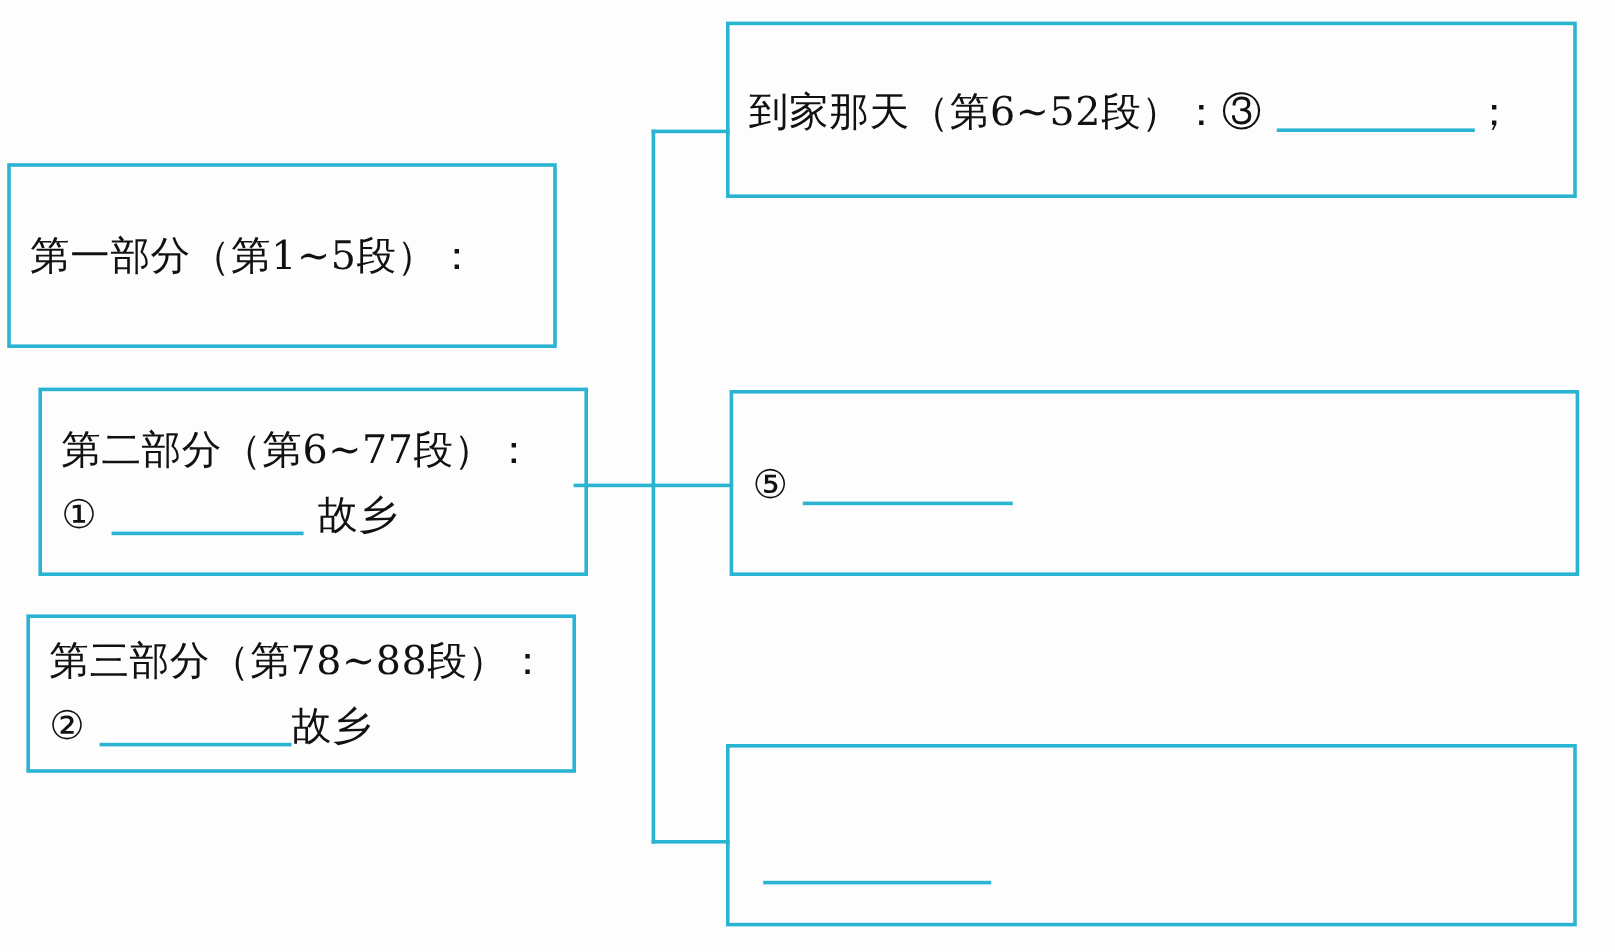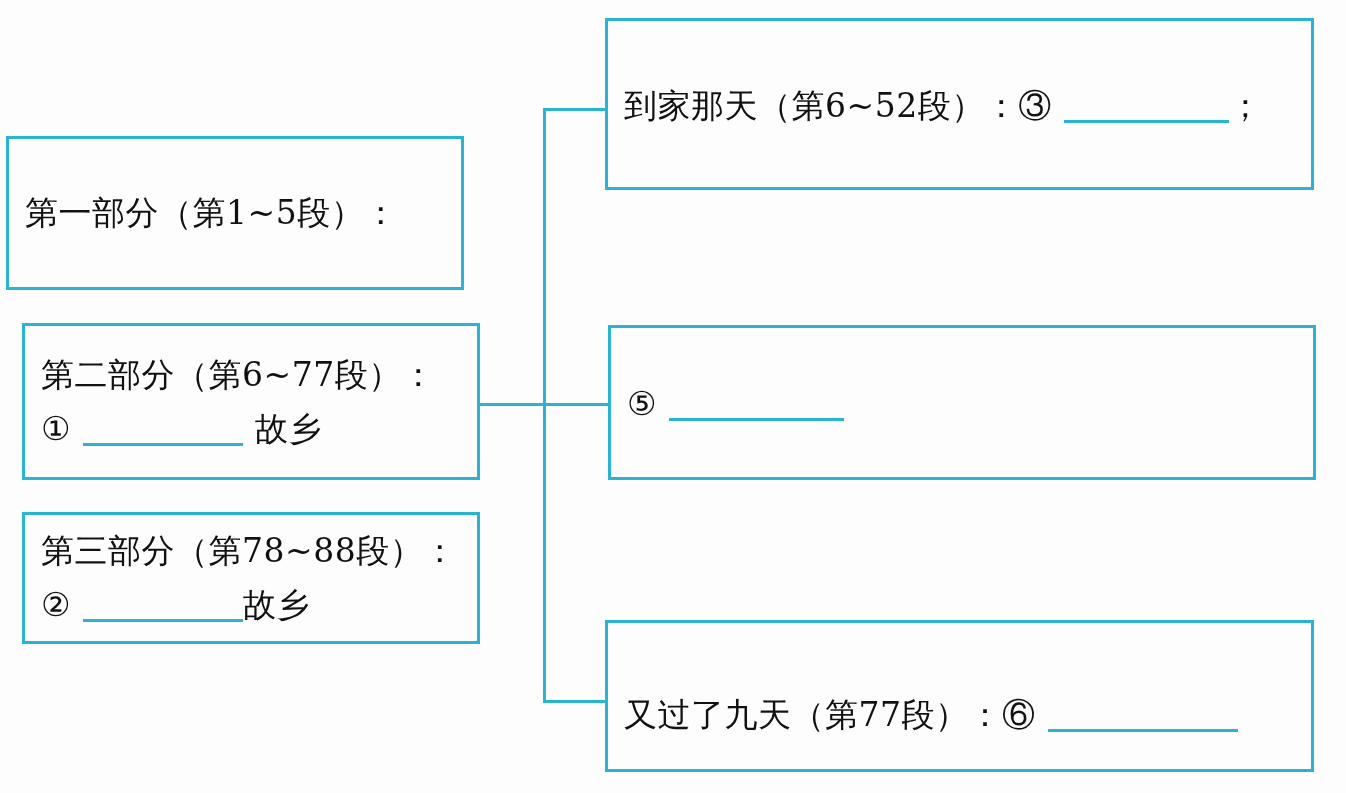--- a/index.html
+++ b/index.html
@@ -71,21 +71,21 @@
   <div class="conn" style="left:543px; top:403px; width:68px; height:3px;"></div>
 
   <div class="conn" style="left:543px; top:700px; width:65px; height:3px;"></div>
 
   <div class="box" style="left:6px; top:136px; width:458px; height:154px;">
     <div class="line pad-l">
       <span>第一部分（第1~5段）：</span>
     </div>
   </div>
 
-  <div class="box" style="left:22px; top:323px; width:458px; height:157px;">
+  <div class="box" style="left:32px; top:323px; width:458px; height:157px;">
     <div class="line pad-l">
       <span>第二部分（第6~77段）：</span>
     </div>
     <div class="line pad-l" style="margin-top:6px;">
       <span>①</span>
       <span class="sp2"></span>
       <span class="blank" style="width:160px;"></span>
       <span class="sp2"></span>
       <span>故乡</span>
     </div>
@@ -96,38 +96,37 @@
       <span>第三部分（第78~88段）：</span>
     </div>
     <div class="line pad-l" style="margin-top:6px;">
       <span>②</span>
       <span class="sp2"></span>
       <span class="blank" style="width:160px;"></span>
       <span>故乡</span>
     </div>
   </div>
 
-  <div class="box" style="left:605px; top:18px; width:709px; height:172px;">
+  <div class="box" style="left:605px; top:18px; width:709px; height:147px;">
     <div class="line pad-l">
       <span>到家那天（第6~52段）：③</span>
       <span class="sp2"></span>
       <span class="blank" style="width:165px;"></span>
       <span>；</span>
     </div>
   </div>
 
   <div class="box" style="left:608px; top:325px; width:708px; height:155px;">
     <div class="line pad-l">
       <span>⑤</span>
       <span class="sp2"></span>
       <span class="blank" style="width:175px;"></span>
     </div>
   </div>
 
   <div class="box" style="left:605px; top:620px; width:709px; height:152px;">
     <div class="line pad-l" style="margin-top:34px;">
-      <span>又过了九天（第77段）：⑥</span>
       <span class="sp2"></span>
       <span class="blank" style="width:190px;"></span>
     </div>
   </div>
 
 </div>
 
 </body></html>

